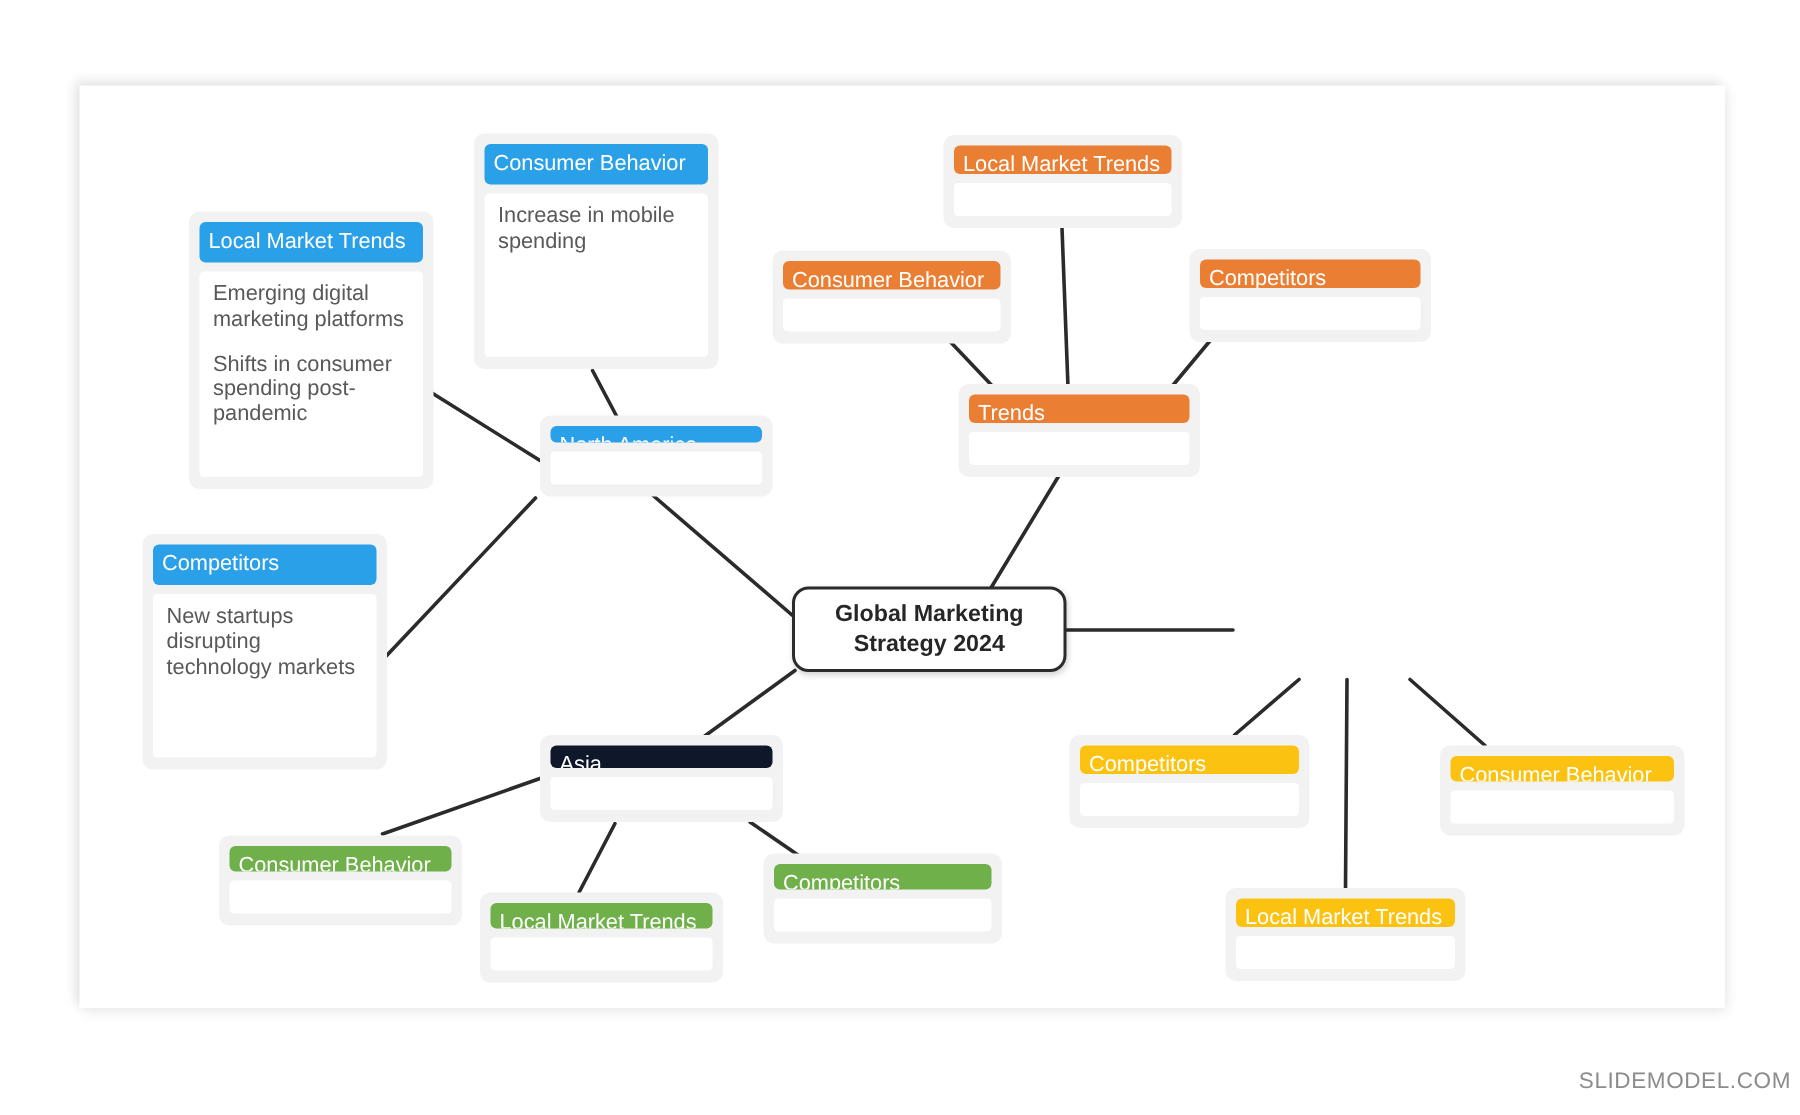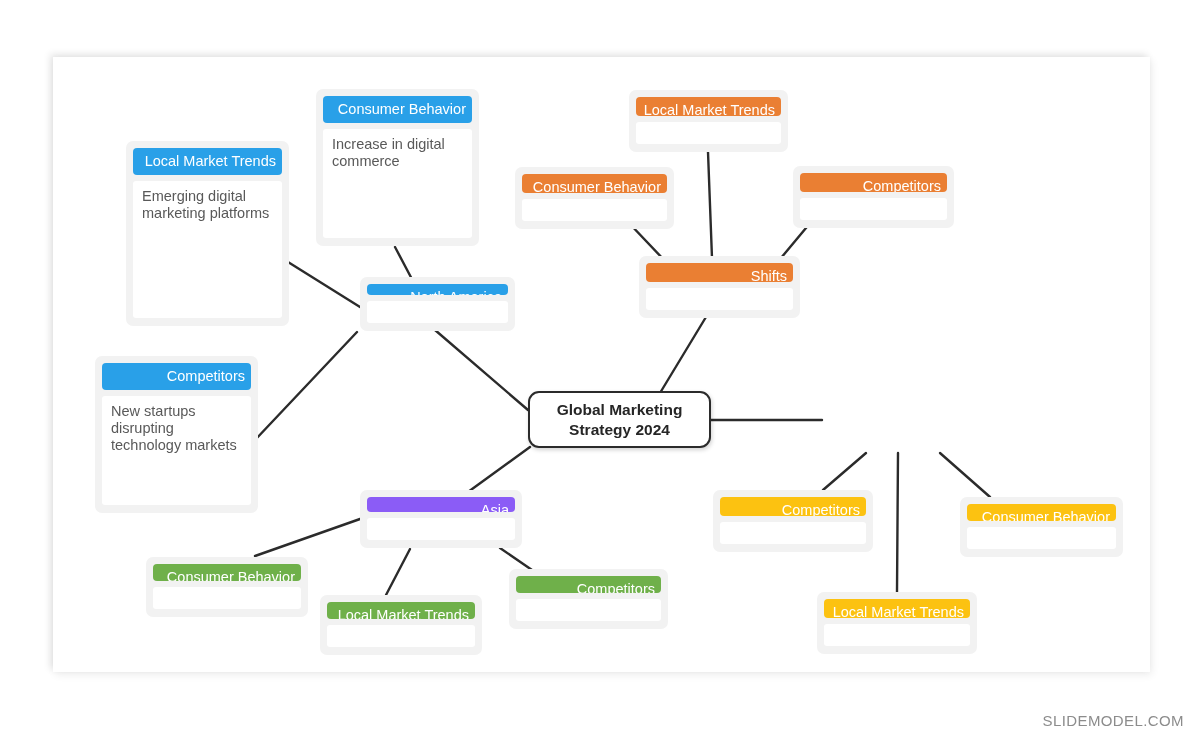--- a/index.html
+++ b/index.html
@@ -26,21 +26,21 @@
     background: #f2f2f2;
     border-radius: 7px;
     padding: 7px 7px 8px 7px;
     display: flex; flex-direction: column;
   }
   .node-header {
     border-radius: 4px;
     color: #ffffff;
     font-size: 14.5px;
     line-height: 1.45;
-    text-align: right;
+    text-align: left;
     padding: 3px 6px;
     white-space: nowrap;
     overflow: hidden;
   }
   .node-body {
     background: #ffffff;
     border-radius: 3px;
     margin-top: 6px;
     flex: 1 1 auto;
     padding: 7px 9px 9px 9px;
@@ -69,21 +69,21 @@
   }
   .center-text {
     color: #262626;
     font-size: 15.5px;
     font-weight: bold;
     line-height: 1.28;
   }
 
   .footer {
     position: absolute;
-    right: 16px; bottom: 14px;
+    right: 6px; bottom: 14px;
     color: #8c8c8c;
     font-size: 15px;
     letter-spacing: 0.4px;
   }
 </style>
 </head>
 <body>
 
 <div id="root">
 
@@ -112,27 +112,28 @@
       <line x1="360" y1="519" x2="255" y2="556"></line>
       <line x1="410" y1="549" x2="386" y2="595"></line>
       <line x1="500" y1="548" x2="532" y2="570"></line>
     </g>
   </svg>
 
   <div class="node" style="left:126px; top:141px; width:163px; height:185px;">
     <div class="node-header" style="background:#29a0e8;">Local Market Trends</div>
     <div class="node-body">
       <div class="body-line">Emerging digital marketing platforms</div>
+      <div class="body-line">Shifts in consumer spending post-pandemic</div>
     </div>
   </div>
 
   <div class="node" style="left:316px; top:89px; width:163px; height:157px;">
     <div class="node-header" style="background:#29a0e8;">Consumer Behavior</div>
     <div class="node-body">
-      <div class="body-line">Increase in digital commerce</div>
+      <div class="body-line">Increase in mobile spending</div>
     </div>
   </div>
 
   <div class="node" style="left:95px; top:356px; width:163px; height:157px;">
     <div class="node-header" style="background:#29a0e8;">Competitors</div>
     <div class="node-body">
       <div class="body-line">New startups disrupting technology markets</div>
     </div>
   </div>
 
@@ -150,42 +151,42 @@
     <div class="node-header" style="background:#ea7f33;">Consumer Behavior</div>
     <div class="node-body empty"></div>
   </div>
 
   <div class="node topic" style="left:793px; top:166px; width:161px; height:62px;">
     <div class="node-header" style="background:#ea7f33;">Competitors</div>
     <div class="node-body empty"></div>
   </div>
 
   <div class="node topic" style="left:639px; top:256px; width:161px; height:62px;">
-    <div class="node-header" style="background:#ea7f33;">Shifts</div>
+    <div class="node-header" style="background:#ea7f33;">Trends</div>
     <div class="node-body empty"></div>
   </div>
 
 
   <div class="node topic" style="left:713px; top:490px; width:160px; height:62px;">
     <div class="node-header" style="background:#fcc211;">Competitors</div>
     <div class="node-body empty"></div>
   </div>
 
   <div class="node topic" style="left:817px; top:592px; width:160px; height:62px;">
     <div class="node-header" style="background:#fcc211;">Local Market Trends</div>
     <div class="node-body empty"></div>
   </div>
 
   <div class="node topic" style="left:960px; top:497px; width:163px; height:60px;">
     <div class="node-header" style="background:#fcc211;">Consumer Behavior</div>
     <div class="node-body empty"></div>
   </div>
 
   <div class="node topic" style="left:360px; top:490px; width:162px; height:58px;">
-    <div class="node-header" style="background:#8b5cf6;">Asia</div>
+    <div class="node-header" style="background:#0f172a;">Asia</div>
     <div class="node-body empty"></div>
   </div>
 
   <div class="node topic" style="left:146px; top:557px; width:162px; height:60px;">
     <div class="node-header" style="background:#6fb04a;">Consumer Behavior</div>
     <div class="node-body empty"></div>
   </div>
 
   <div class="node topic" style="left:320px; top:595px; width:162px; height:60px;">
     <div class="node-header" style="background:#6fb04a;">Local Market Trends</div>

